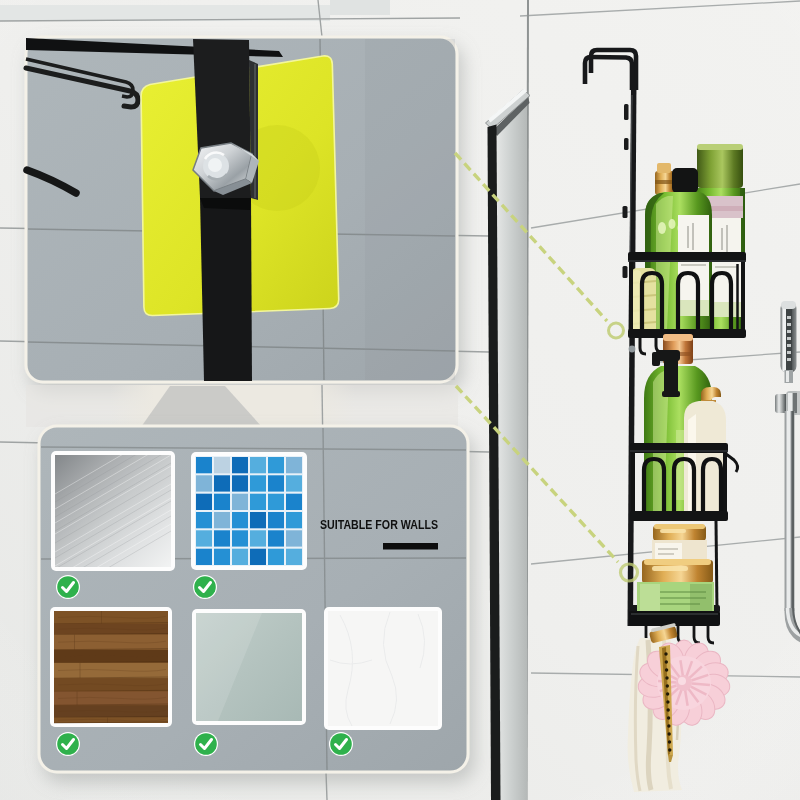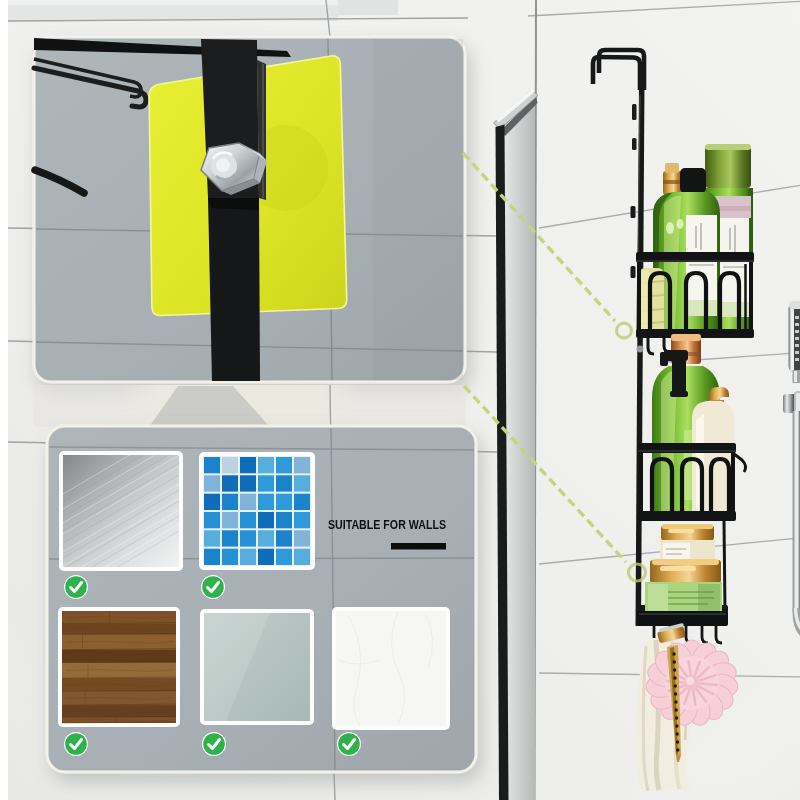--- a/index.html
+++ b/index.html
@@ -1,17 +1,17 @@
 <!DOCTYPE html>
 <html><head>
 <meta charset="utf-8">
 <style>
   html,body{margin:0;padding:0;}
   body{width:800px;height:800px;overflow:hidden;font-family:"Liberation Sans",sans-serif;}
-  #stage{position:relative;width:654px;height:800px;background:#f0f1ef;margin-left:8px;}
+  #stage{position:relative;width:654px;height:800px;background:#f0f1ef;}
   svg{display:block;}
 </style>
 </head>
 <body>
 <div id="stage">
 <svg width="800" height="800" viewBox="0 0 800 800" xmlns="http://www.w3.org/2000/svg">
 <defs>
   <linearGradient id="wallg" x1="1" y1="0" x2="0" y2="1">
     <stop offset="0" stop-color="#f2f2f0"></stop>
     <stop offset="0.55" stop-color="#efefed"></stop>

